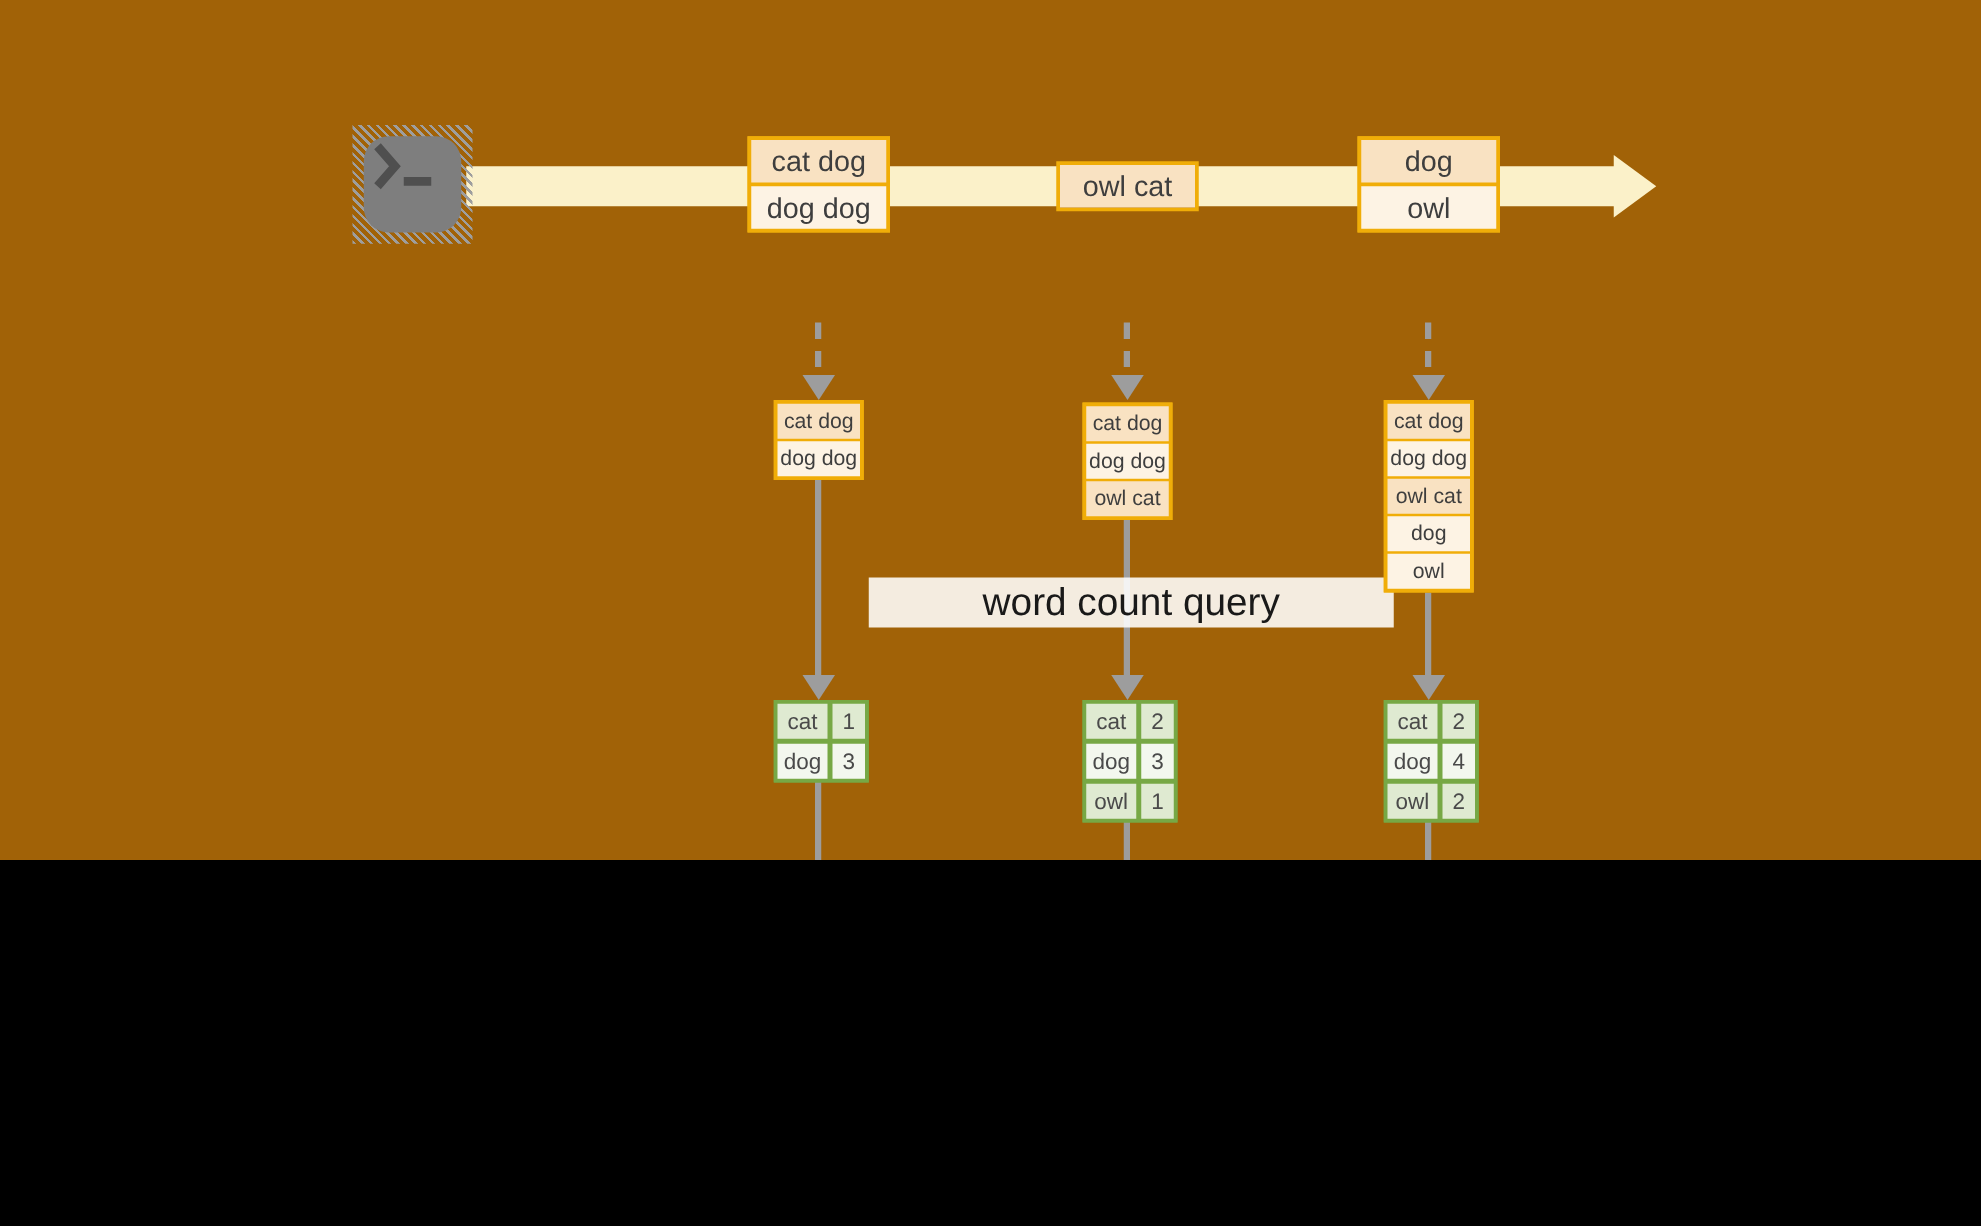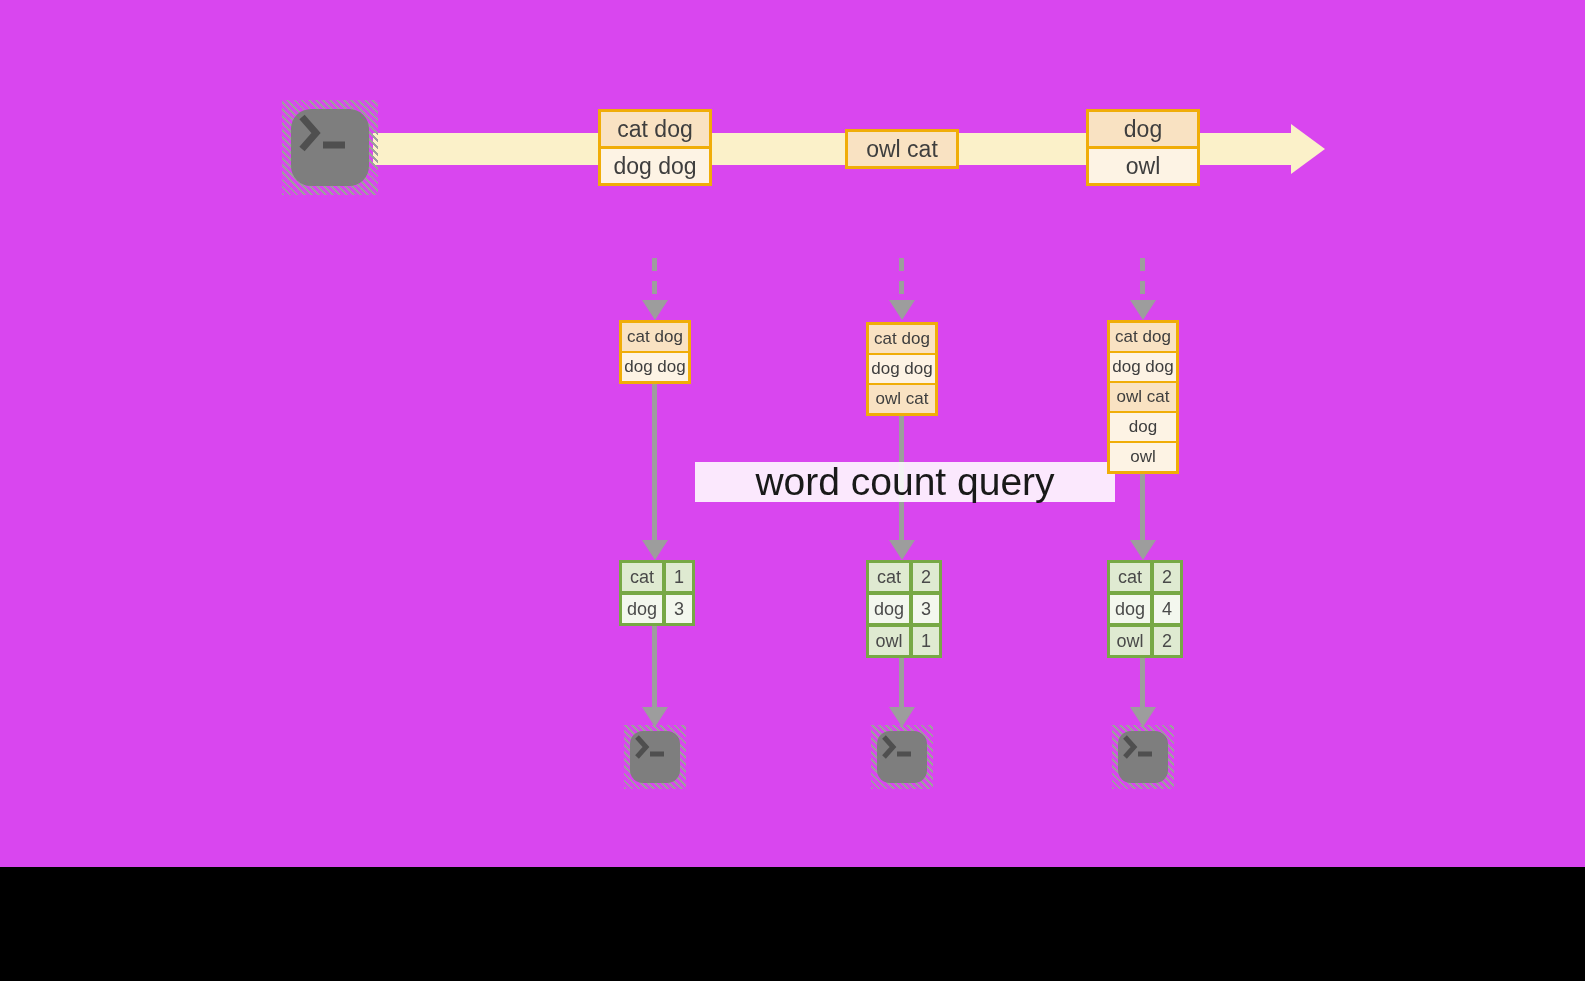--- a/index.html
+++ b/index.html
@@ -1,17 +1,17 @@
 <!DOCTYPE html>
 <html><head>
 <meta charset="utf-8">
 <style>
   html,body { margin:0; padding:0; background:#000; }
   .canvas {
-    position:relative; width:1585px; height:867px; background:#d946ef;
+    position:relative; width:1585px; height:688px; background:#a16207;
     font-family:"Liberation Sans", sans-serif; overflow:hidden;
   }
   .abs { position:absolute; }
 
   
   .stream-band { left:373px; top:133px; width:919px; height:32px; background:#fbf1c9; z-index:1; }
   .stream-head { left:1291px; top:124px; width:0; height:0;
     border-top:25px solid transparent; border-bottom:25px solid transparent;
     border-left:34px solid #fbf1c9; z-index:1; }
 
@@ -40,21 +40,21 @@
   .vline { width:5px; background:#9d9d9d; z-index:1; }
   .vdash { width:5px; z-index:1;
     background:repeating-linear-gradient(180deg, #9d9d9d 0 13px, transparent 13px 23px); }
   .ahead { width:0; height:0; z-index:1;
     border-left:13px solid transparent; border-right:13px solid transparent;
     border-top:20px solid #9d9d9d; }
 
   
   .qband { left:695px; top:462px; width:420px; height:40px;
     background:rgba(255,255,255,0.88); z-index:2; text-align:center; }
-  .qband span { font-size:39px; line-height:40px; color:#191919; }
+  .qband span { font-size:31px; line-height:40px; color:#191919; }
 
   
   .gtable { border:3px solid #77a845; background:#77a845;
     display:grid; grid-template-columns:40px 26px; grid-auto-rows:28px; gap:4px; z-index:3; }
   .gtable .gc { line-height:28px; text-align:center; color:#4a4a4a; font-size:18px; }
   .g-dark  { background:#dfead1; }
   .g-light { background:#f3f7ee; }
 </style>
 </head>
 <body>

